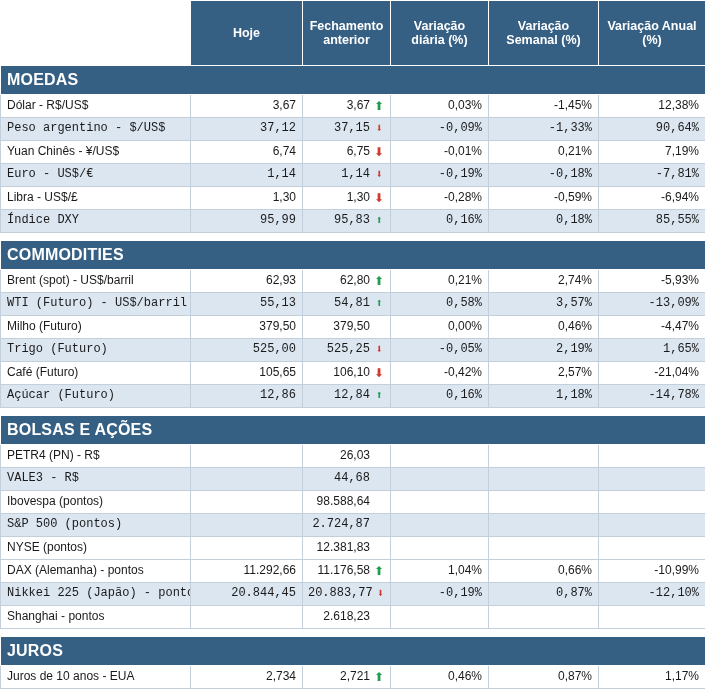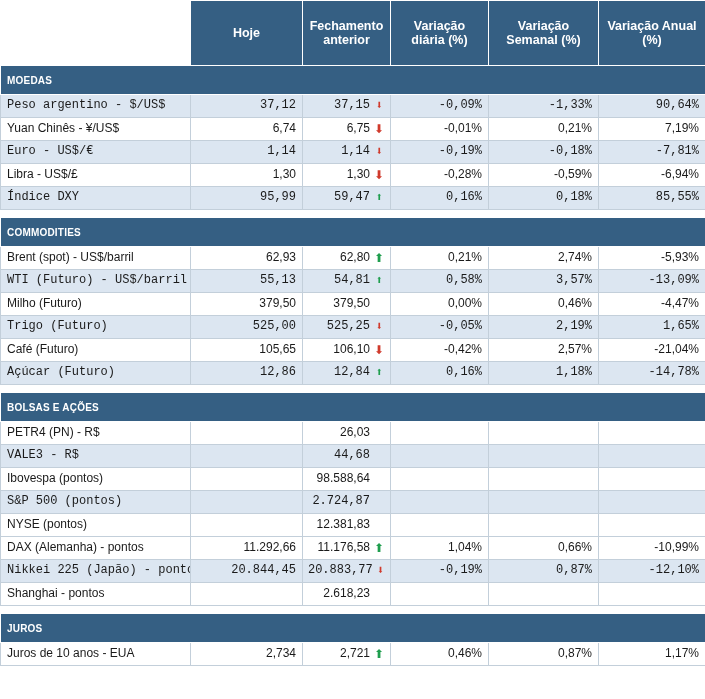--- a/index.html
+++ b/index.html
@@ -41,21 +41,21 @@
   }
   thead th.blank {
     background: #ffffff;
     border: none;
   }
 
   tr.section td {
     background: #355f83;
     color: #ffffff;
     font-weight: bold;
-    font-size: 10px;
+    font-size: 16px;
     padding: 4px 6px;
     border: 1px solid #ffffff;
     letter-spacing: 0.2px;
     height: 20px;
   }
 
   tr.data td {
     border: 1px solid #c3cfda;
     padding: 2px 6px;
     height: 18px;
@@ -120,20 +120,33 @@
       <th>Fechamento anterior</th>
       <th>Variação diária (%)</th>
       <th>Variação Semanal (%)</th>
       <th>Variação Anual (%)</th>
     </tr>
   </thead>
   <tbody id="table-body">
       <tr class="section">
         <td colspan="6">MOEDAS</td>
       </tr>
+      <tr class="data plain">
+        <td class="label">Dólar - R$/US$</td>
+        <td class="num">3,67</td>
+        <td class="num">
+          <span class="valwrap">
+            <span>3,67</span>
+            <span class="arrow up">⬆</span>
+          </span>
+        </td>
+        <td class="num">0,03%</td>
+        <td class="num">-1,45%</td>
+        <td class="num">12,38%</td>
+      </tr>
       <tr class="data alt">
         <td class="label">Peso argentino - $/US$</td>
         <td class="num">37,12</td>
         <td class="num">
           <span class="valwrap">
             <span>37,15</span>
             <span class="arrow down">⬇</span>
           </span>
         </td>
         <td class="num">-0,09%</td>
@@ -177,21 +190,21 @@
         </td>
         <td class="num">-0,28%</td>
         <td class="num">-0,59%</td>
         <td class="num">-6,94%</td>
       </tr>
       <tr class="data alt">
         <td class="label">Índice DXY</td>
         <td class="num">95,99</td>
         <td class="num">
           <span class="valwrap">
-            <span>59,47</span>
+            <span>95,83</span>
             <span class="arrow up">⬆</span>
           </span>
         </td>
         <td class="num">0,16%</td>
         <td class="num">0,18%</td>
         <td class="num">85,55%</td>
       </tr>
       <tr class="spacer">
         <td colspan="6"></td>
       </tr>

